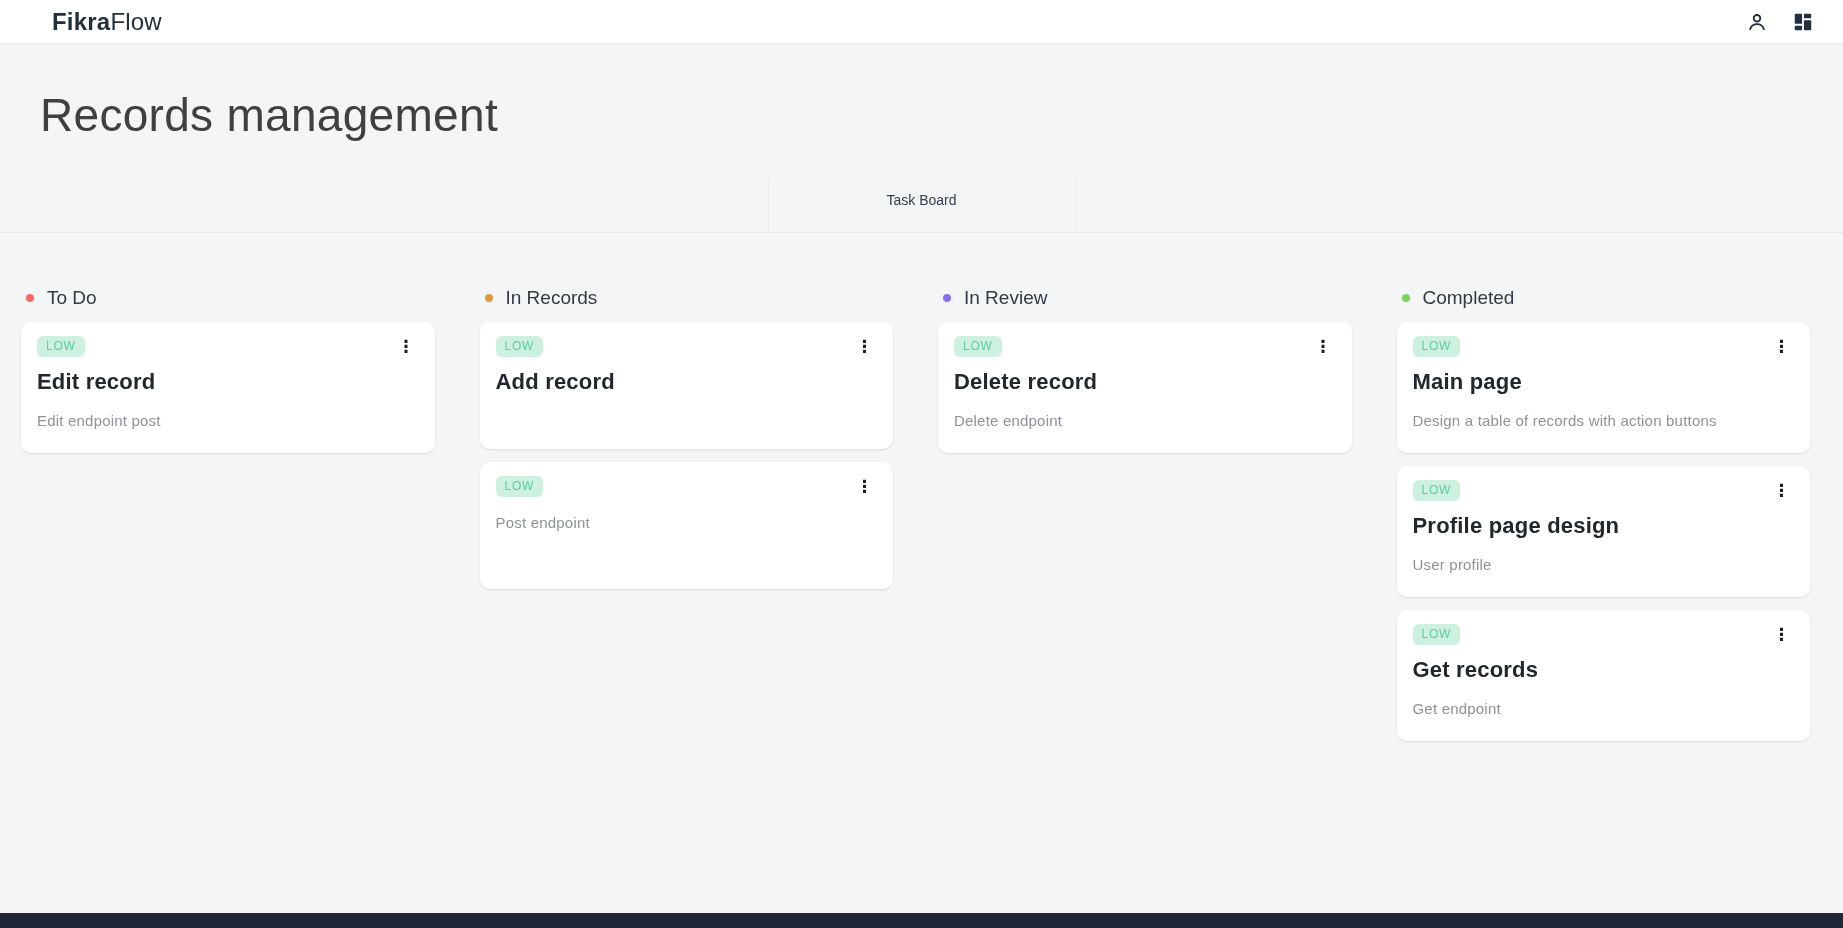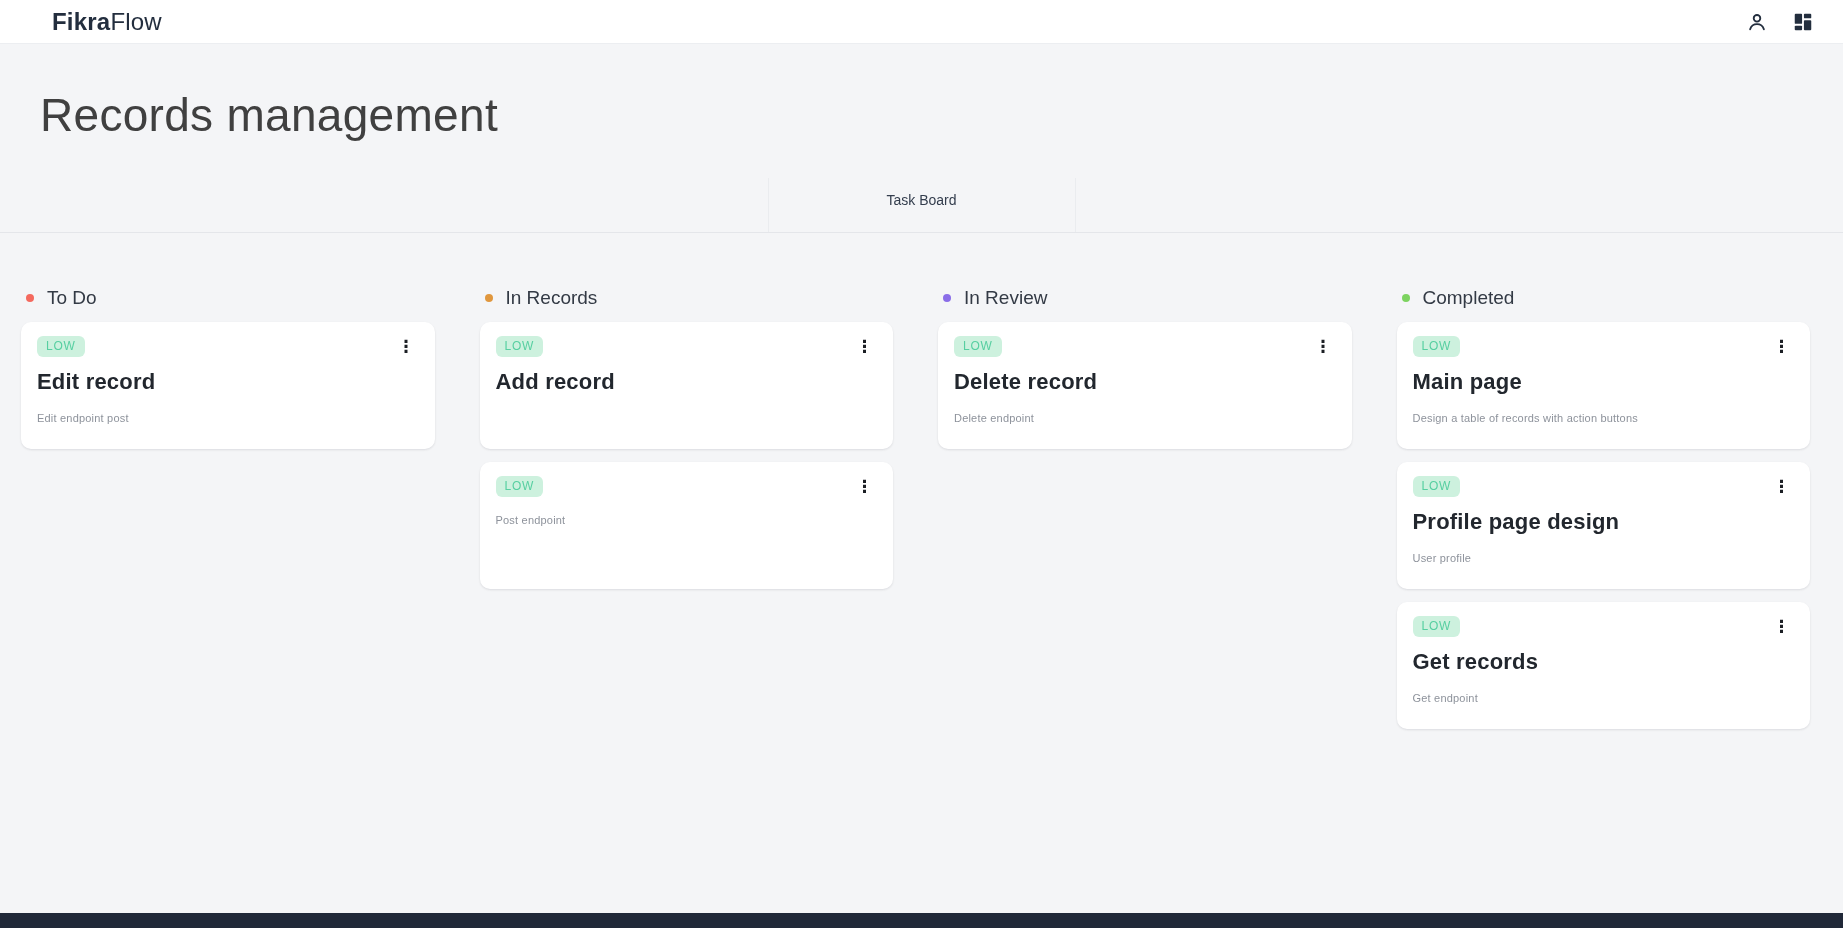--- a/index.html
+++ b/index.html
@@ -102,21 +102,21 @@
   }
   .card-title {
     margin-top: 12px;
     font-size: 22px;
     font-weight: 700;
     color: #22272e;
     letter-spacing: 0.2px;
   }
   .card-desc {
     margin-top: 17px;
-    font-size: 11px;
+    font-size: 15px;
     color: #8d929b;
     letter-spacing: 0.2px;
   }
 
   
   .footer-bar {
     position: absolute;
     left: 0; right: 0; bottom: 0;
     height: 15px;
     background: #202838;

